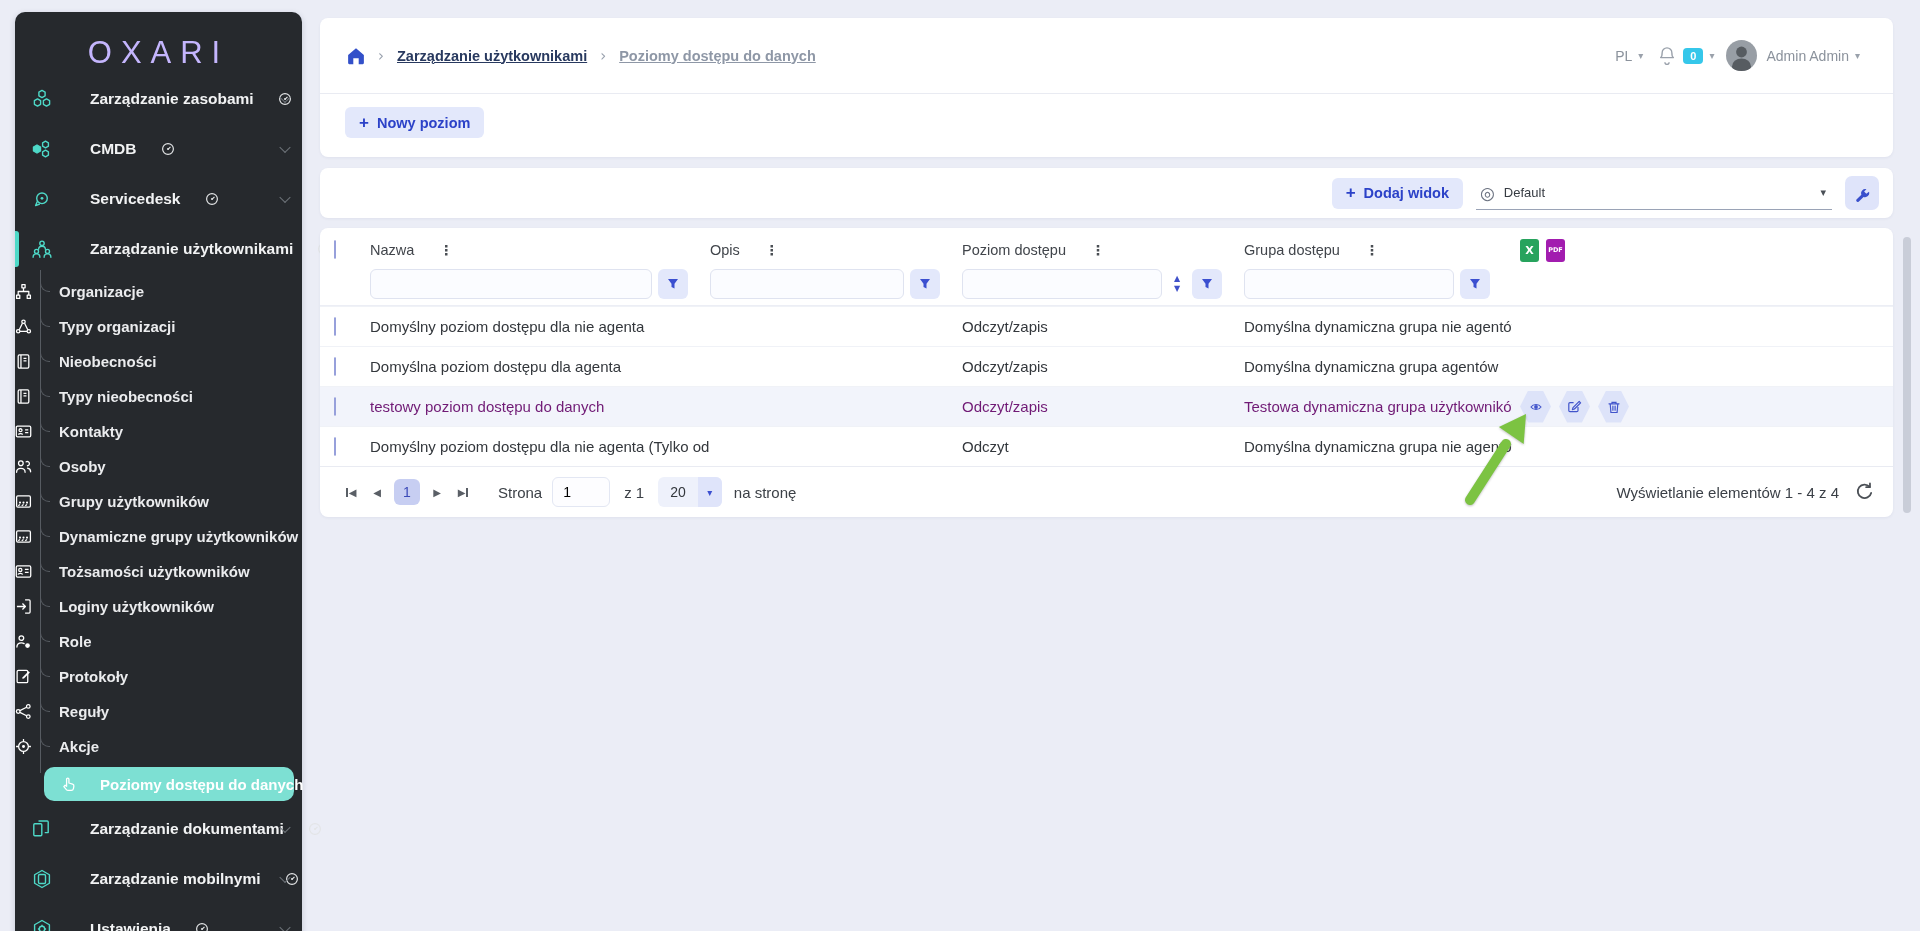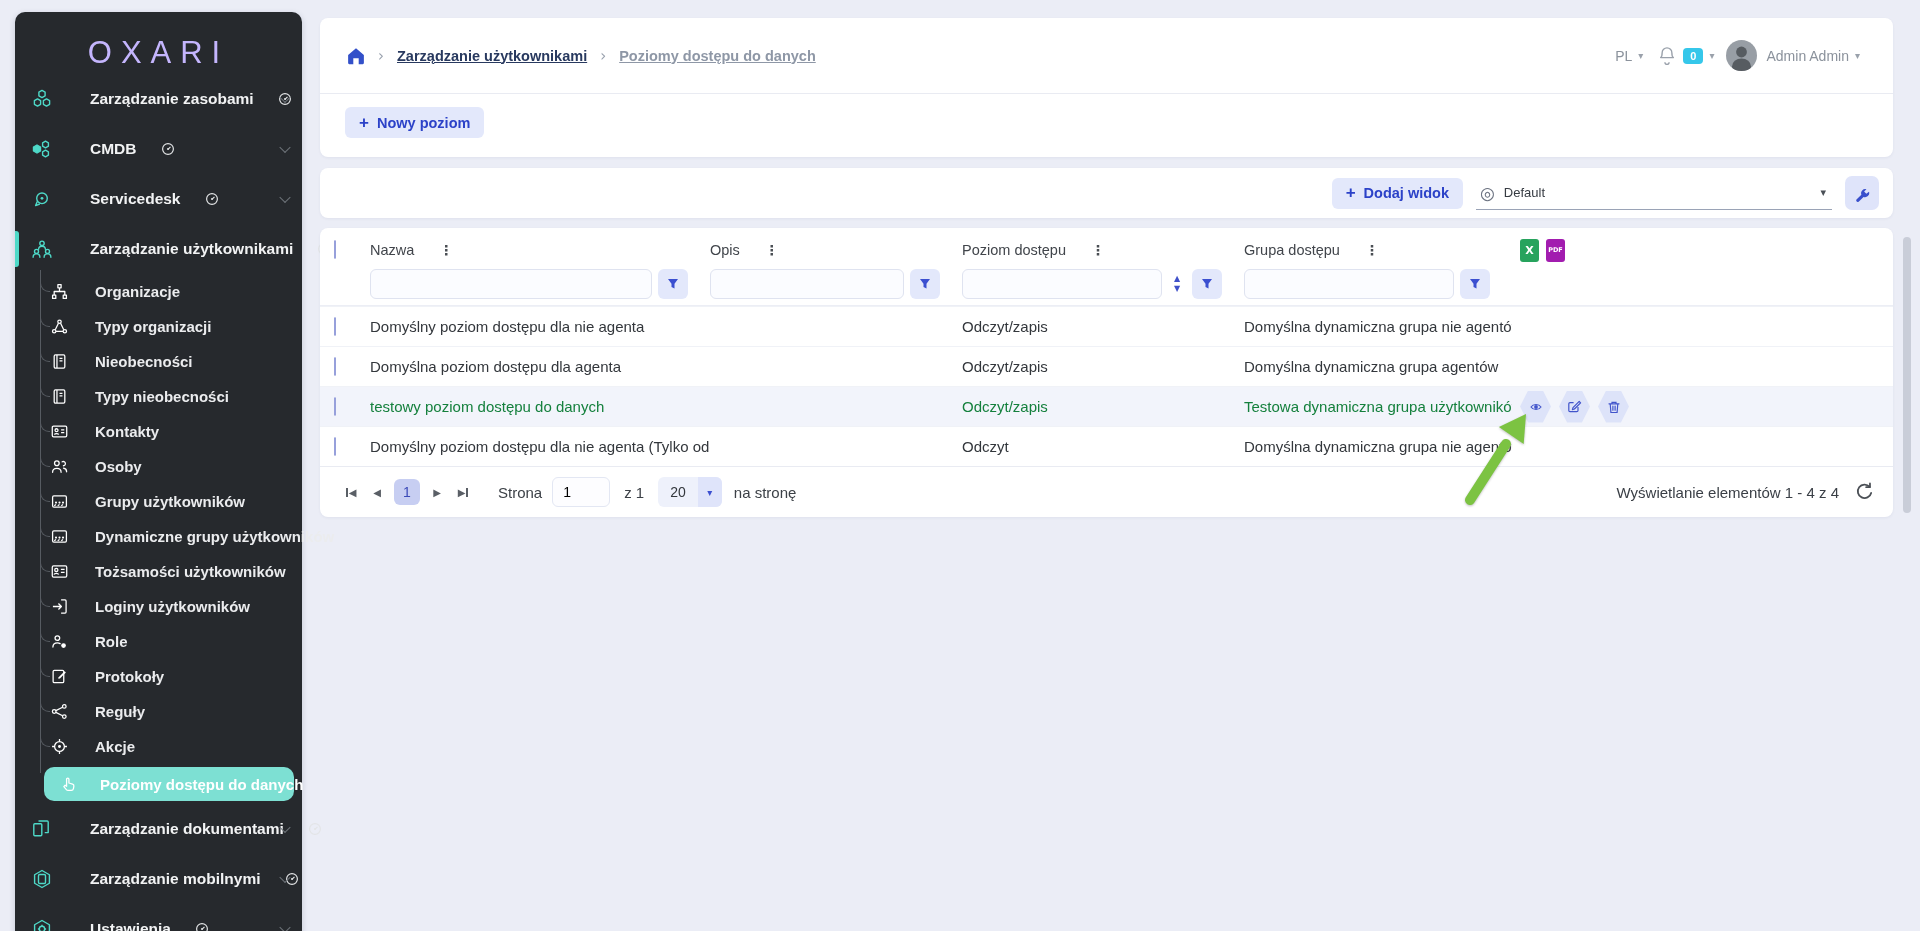--- a/index.html
+++ b/index.html
@@ -20,21 +20,21 @@
   .gauge { width:14px; height:14px; color:#e3e5e7; margin-left:7px; display:inline-flex; }
   .chev { position:absolute; right:13px; top:50%; width:8px; height:8px;
     border-right:1.6px solid #6d7379; border-bottom:1.6px solid #6d7379;
     transform:translateY(-70%) rotate(45deg); }
   .s-item.active::before { content:''; position:absolute; left:0; top:7px; bottom:7px;
     width:4px; background:#4ed9c8; border-radius:0 3px 3px 0; }
   .s-subs { position:relative; }
   .s-subs::before { content:''; position:absolute; left:25px; top:-4px; bottom:28px;
     border-left:1px solid #565b61; }
   .s-sub { position:relative; height:35px; display:flex; align-items:center;
-    padding-left:36px; cursor:pointer; }
+    cursor:pointer; }
   .s-sub::before { content:''; position:absolute; left:25px; top:0; width:9px; height:17px;
     border-left:1px solid #565b61; border-bottom:1px solid #565b61;
     border-bottom-left-radius:9px; }
   .s-sub .s-ico { width:17px; height:17px; color:#fff; margin-right:27px; flex:none; display:flex; align-items:center; }
   .s-sub .s-lbl { font-size:15px; font-weight:700; color:#ebecee; white-space:nowrap; }
   .s-pill { position:relative; margin:3px 8px 3px 29px; height:34px; border-radius:10px;
     background:#7de0d3; display:flex; align-items:center; padding-left:16px; cursor:pointer; }
   .s-pill .s-ico { width:17px; height:17px; color:#fff; margin-right:23px; display:flex; }
   .s-pill .s-lbl { font-size:15px; font-weight:700; color:#ffffff; white-space:nowrap; }
 
@@ -94,21 +94,21 @@
   .spinner { width:18px; height:30px; flex:none; display:flex; flex-direction:column;
     align-items:center; justify-content:center; gap:2px; }
   .spinner span { font-size:8px; color:#3f50c9; cursor:pointer; line-height:1; }
   .export { display:flex; gap:7px; margin-left:8px; }
   .xls { width:19px; height:23px; background:#27a35d; border-radius:3px; color:#fff;
     font-size:11px; font-weight:700; display:flex; align-items:center; justify-content:center; cursor:pointer; }
   .pdf { width:19px; height:23px; background:#a21caf; border-radius:3px; color:#fff;
     font-size:6.5px; font-weight:700; display:flex; align-items:center; justify-content:center; cursor:pointer; }
   .t-row { height:40px; border-top:1px solid #f0f2f7; font-size:15px; color:#33373c; cursor:pointer; }
   .t-row .cell { padding-right:14px; white-space:nowrap; overflow:hidden; }
-  .t-row.hl { background:#f2f4fb; color:#15803d; }
+  .t-row.hl { background:#f2f4fb; color:#701a75; }
   .actions { display:flex; gap:8px; margin-left:8px; }
   .hexbtn { width:31px; height:32px; background:#dde3f9; border:none; cursor:pointer;
     clip-path:polygon(26% 0,74% 0,100% 50%,74% 100%,26% 100%,0 50%);
     display:flex; align-items:center; justify-content:center; color:#4154cb; }
 
   
   .pager { height:51px; border-top:1px solid #e9ebf2; display:flex; align-items:center;
     padding:0 18px; font-size:15px; color:#3c4147; }
   .pgbtn { width:26px; height:26px; display:flex; align-items:center; justify-content:center;
     color:#5a5f66; font-size:10px; cursor:pointer; gap:1px; }

